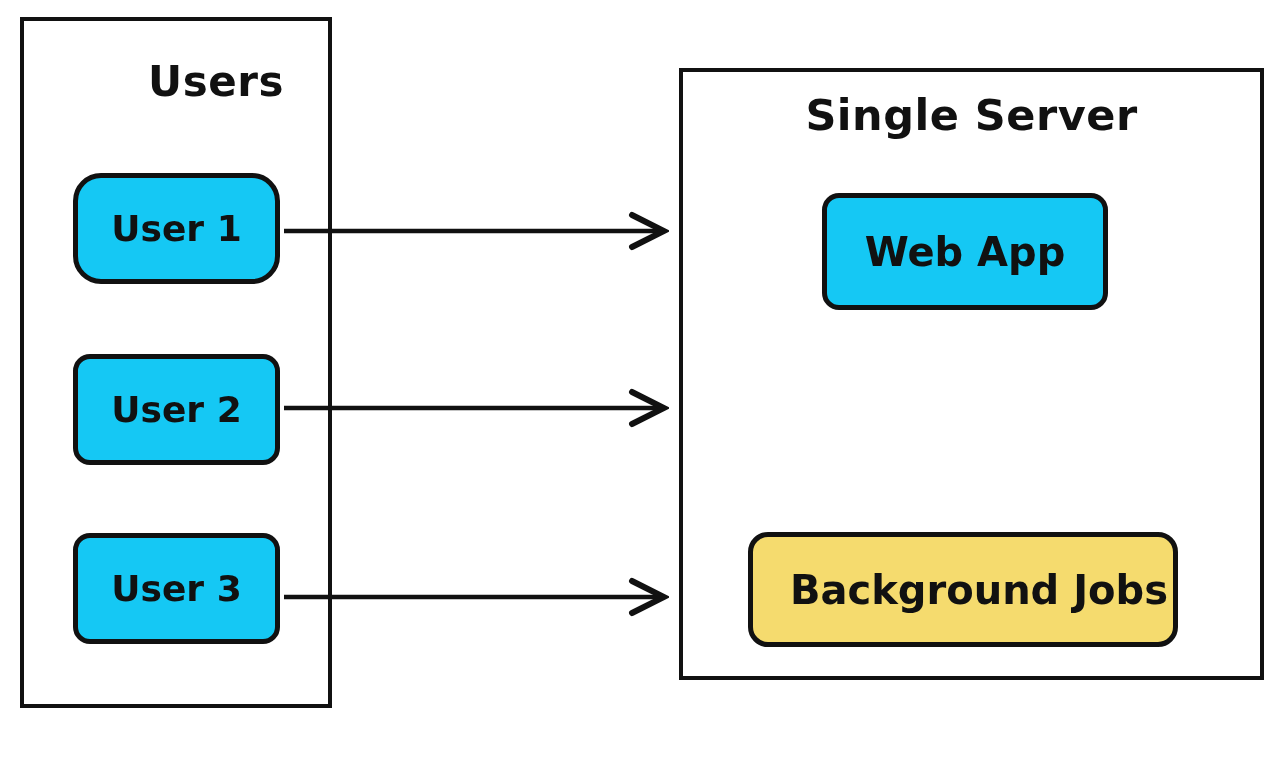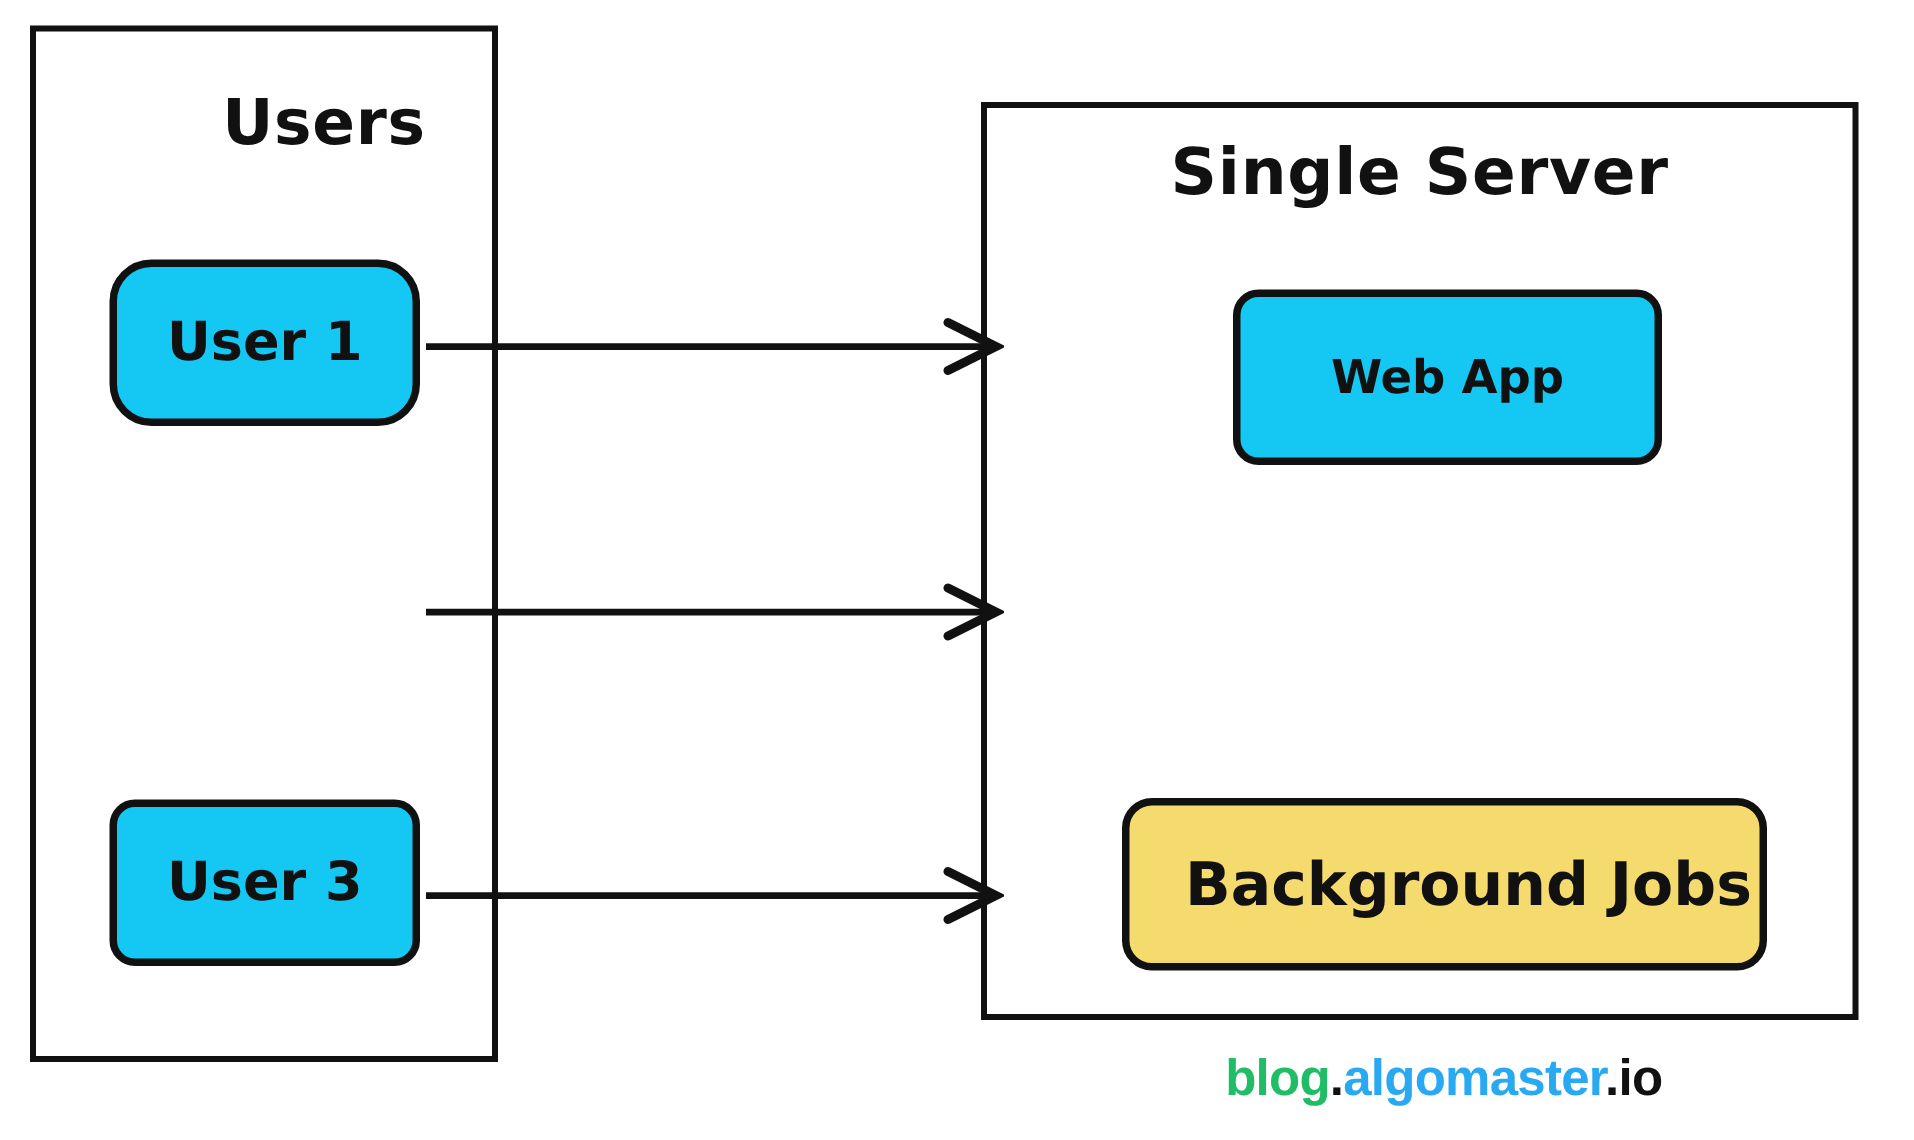--- a/index.html
+++ b/index.html
@@ -14,21 +14,21 @@
     overflow: hidden;
   }
 
   
   .panel {
     position: absolute;
     background: #ffffff;
     border: 4px solid #111111;
   }
   .users-panel  { left: 20px;  top: 17px; width: 312px; height: 691px; }
-  .server-panel { left: 654px; top: 68px; width: 585px; height: 612px; border-width: 4px; }
+  .server-panel { left: 679px; top: 68px; width: 585px; height: 612px; border-width: 4px; }
 
   .panel-title {
     position: absolute;
     width: 100%;
     text-align: center;
     font-weight: 700;
     color: #111111;
     letter-spacing: 0.5px;
   }
   .users-title  { top: 36px; font-size: 42px; margin-left: 40px; }
@@ -47,21 +47,21 @@
     z-index: 2;
   }
   .node-cyan   { background: #15C8F4; }
   .node-yellow { background: #F5DB6E; }
 
   .user-node { left: 73px; width: 207px; height: 111px; font-size: 36px; }
   .user-1 { top: 173px; border-radius: 28px; }
   .user-2 { top: 354px; }
   .user-3 { top: 533px; }
 
-  .webapp-node { left: 822px; top: 193px; width: 286px; height: 117px; font-size: 31px; }
+  .webapp-node { left: 822px; top: 193px; width: 286px; height: 117px; font-size: 40px; }
   .jobs-node   { left: 748px; top: 532px; width: 430px; height: 115px; font-size: 40px; border-radius: 20px; padding-left: 32px; }
 
   
   .db-wrap { position: absolute; left: 818px; top: 340px; width: 288px; height: 166px; z-index: 2; }
   .db-wrap svg { display: block; }
   .db-label {
     position: absolute;
     left: 0; top: 66px;
     width: 100%;
     text-align: center;
@@ -100,20 +100,23 @@
 
 <div class="canvas">
 
   <div class="panel users-panel">
     <div class="panel-title users-title">Users</div>
   </div>
 
   <div class="node node-cyan user-node user-1">
     <span>User 1</span>
   </div>
+  <div class="node node-cyan user-node user-2">
+    <span>User 2</span>
+  </div>
   <div class="node node-cyan user-node user-3">
     <span>User 3</span>
   </div>
 
   <div class="panel server-panel">
     <div class="panel-title server-title">Single Server</div>
   </div>
 
   <div class="node node-cyan webapp-node">
     <span>Web App</span>
@@ -128,17 +131,14 @@
     <defs>
       <marker id="chev" markerUnits="userSpaceOnUse" markerWidth="42" markerHeight="40" viewBox="0 0 42 40" refX="37" refY="20" orient="auto">
         <path d="M5,4 L37,20 L5,36" fill="none" stroke="#111111" stroke-width="6" stroke-linecap="round"></path>
       </marker>
     </defs>
     <line x1="284" y1="231" x2="664" y2="231" stroke="#111111" stroke-width="4.5" marker-end="url(#chev)"></line>
     <line x1="284" y1="408" x2="664" y2="408" stroke="#111111" stroke-width="4.5" marker-end="url(#chev)"></line>
     <line x1="284" y1="597" x2="664" y2="597" stroke="#111111" stroke-width="4.5" marker-end="url(#chev)"></line>
   </svg>
 
-  <div class="watermark">
-    <span class="wm-green">blog</span><span class="wm-dark">.</span><span class="wm-blue">algomaster</span><span class="wm-dark">.</span><span class="wm-dark">io</span>
-  </div>
 
 </div>
 
 </body></html>

